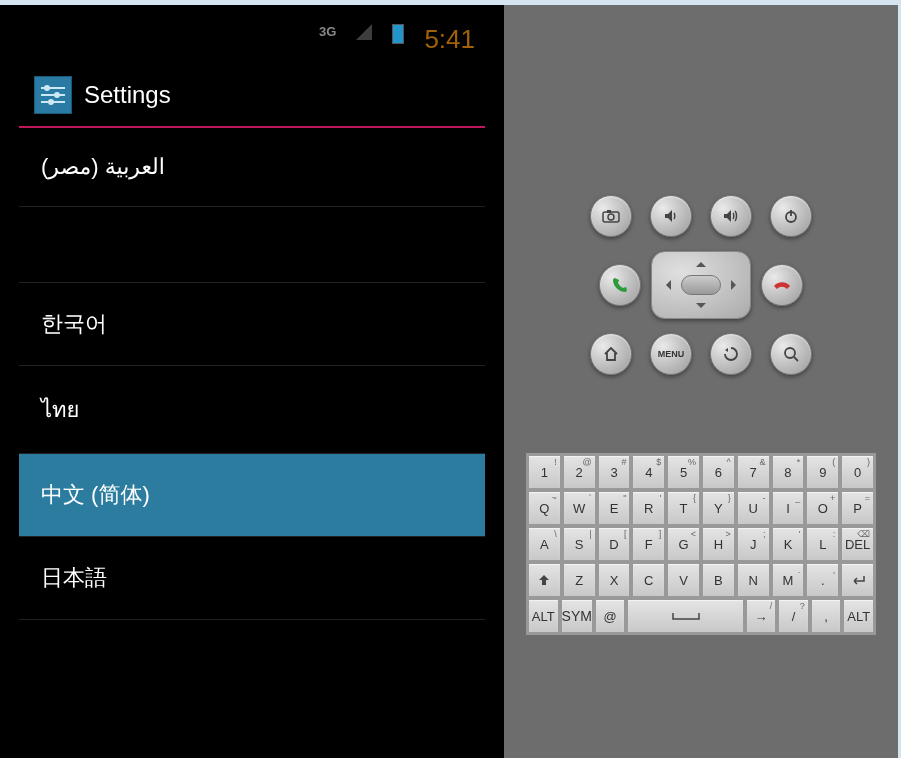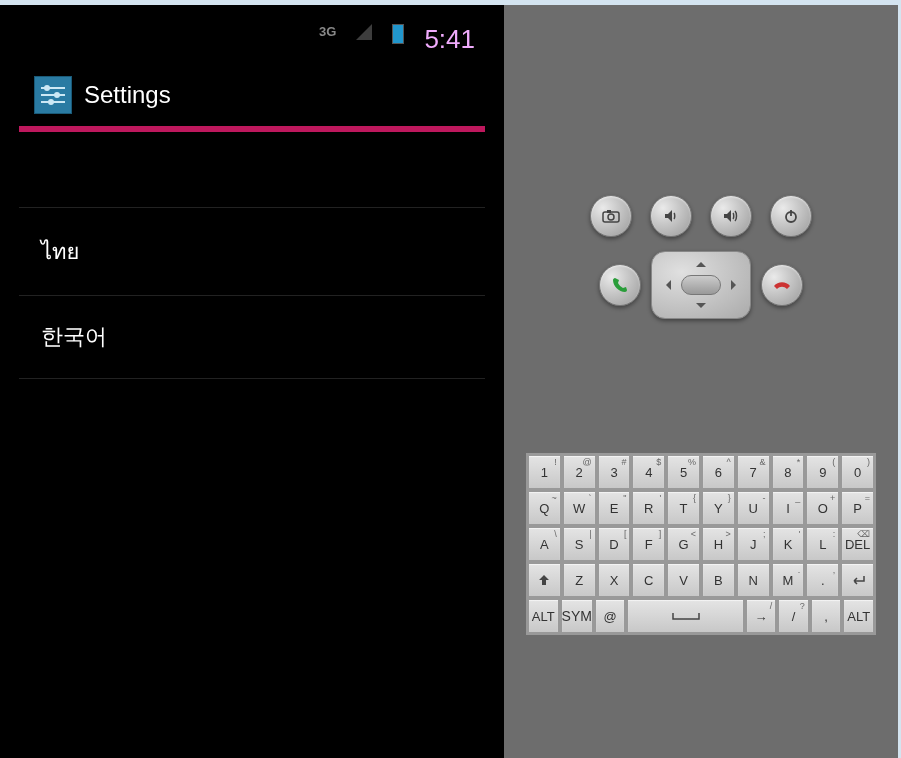--- a/index.html
+++ b/index.html
@@ -61,29 +61,29 @@
   position: relative;
 }
 .status-battery::before {
   content: '';
   position: absolute;
   top: -3px; left: 3px;
   width: 4px; height: 2px;
   background: #555;
 }
 .status-time {
-  color: #f0abfc;
+  color: #a16207;
   font-size: 26px;
   font-weight: 300;
 }
 .header {
   display: flex;
   align-items: center;
   padding: 12px 15px;
-  border-bottom: 6px solid #be185d;
+  border-bottom: 2px solid #be185d;
 }
 .header-icon {
   width: 38px;
   height: 38px;
   background: #2a7ba3;
   border: 1px solid #1a5a78;
   display: flex;
   align-items: center;
   justify-content: center;
   margin-right: 12px;
@@ -243,23 +243,26 @@
             <circle cx="8" cy="5" r="3" fill="#cce8f5"></circle>
             <line x1="2" y1="12" x2="26" y2="12" stroke="#cce8f5" stroke-width="2"></line>
             <circle cx="18" cy="12" r="3" fill="#cce8f5"></circle>
             <line x1="2" y1="19" x2="26" y2="19" stroke="#cce8f5" stroke-width="2"></line>
             <circle cx="12" cy="19" r="3" fill="#cce8f5"></circle>
           </svg>
         </div>
         <span class="header-title">Settings</span>
       </div>
       <ul class="language-list" id="language-list">
+          <li class="language-item">العربية (مصر)</li>
           <li class="language-item empty"></li>
+          <li class="language-item">한국어</li>
           <li class="language-item">ไทย</li>
-          <li class="language-item">한국어</li>
+          <li class="language-item selected">中文 (简体)</li>
+          <li class="language-item">日本語</li>
         </ul>
     </div>
   </div>
 
   <div class="control-panel">
     <div class="dpad-area">
       <div class="btn-row">
         <div class="hw-btn">
           <svg width="18" height="14" viewBox="0 0 18 14">
               <rect x="1" y="3" width="16" height="10" rx="2" fill="none" stroke="#444" stroke-width="1.5"></rect>
@@ -299,20 +302,40 @@
           <div class="dpad-tri dpad-down"></div>
           <div class="dpad-tri dpad-left"></div>
           <div class="dpad-tri dpad-right"></div>
         </div>
         <div class="hw-btn end-call">
           <svg width="20" height="10" viewBox="0 0 20 10">
               <path d="M2 6c4-5 12-5 16 0l-3 3c-3-3-7-3-10 0z" fill="#c33"></path>
             </svg>
         </div>
       </div>
+      <div class="btn-row" style="margin-top:14px">
+        <div class="hw-btn">
+          <svg width="16" height="16" viewBox="0 0 16 16">
+              <path d="M2 8l6-6 6 6M4 7v7h8V7" fill="none" stroke="#444" stroke-width="1.8"></path>
+            </svg>
+        </div>
+        <div class="hw-btn menu-btn">MENU</div>
+        <div class="hw-btn">
+          <svg width="18" height="18" viewBox="0 0 18 18">
+              <path d="M9 3a6 6 0 1 1-6 6" fill="none" stroke="#444" stroke-width="1.8"></path>
+              <path d="M6 3l-3 2 3 2z" fill="#444"></path>
+            </svg>
+        </div>
+        <div class="hw-btn">
+          <svg width="16" height="16" viewBox="0 0 16 16">
+              <circle cx="7" cy="7" r="5" fill="none" stroke="#444" stroke-width="1.8"></circle>
+              <line x1="11" y1="11" x2="15" y2="15" stroke="#444" stroke-width="1.8"></line>
+            </svg>
+        </div>
+      </div>
     </div>
 
     <div class="keyboard" id="keyboard">
         <div class="kb-row">
           <div class="key">
             <span>1</span>
             <span class="key-sup">!</span>
           </div>
           <div class="key">
             <span>2</span>

